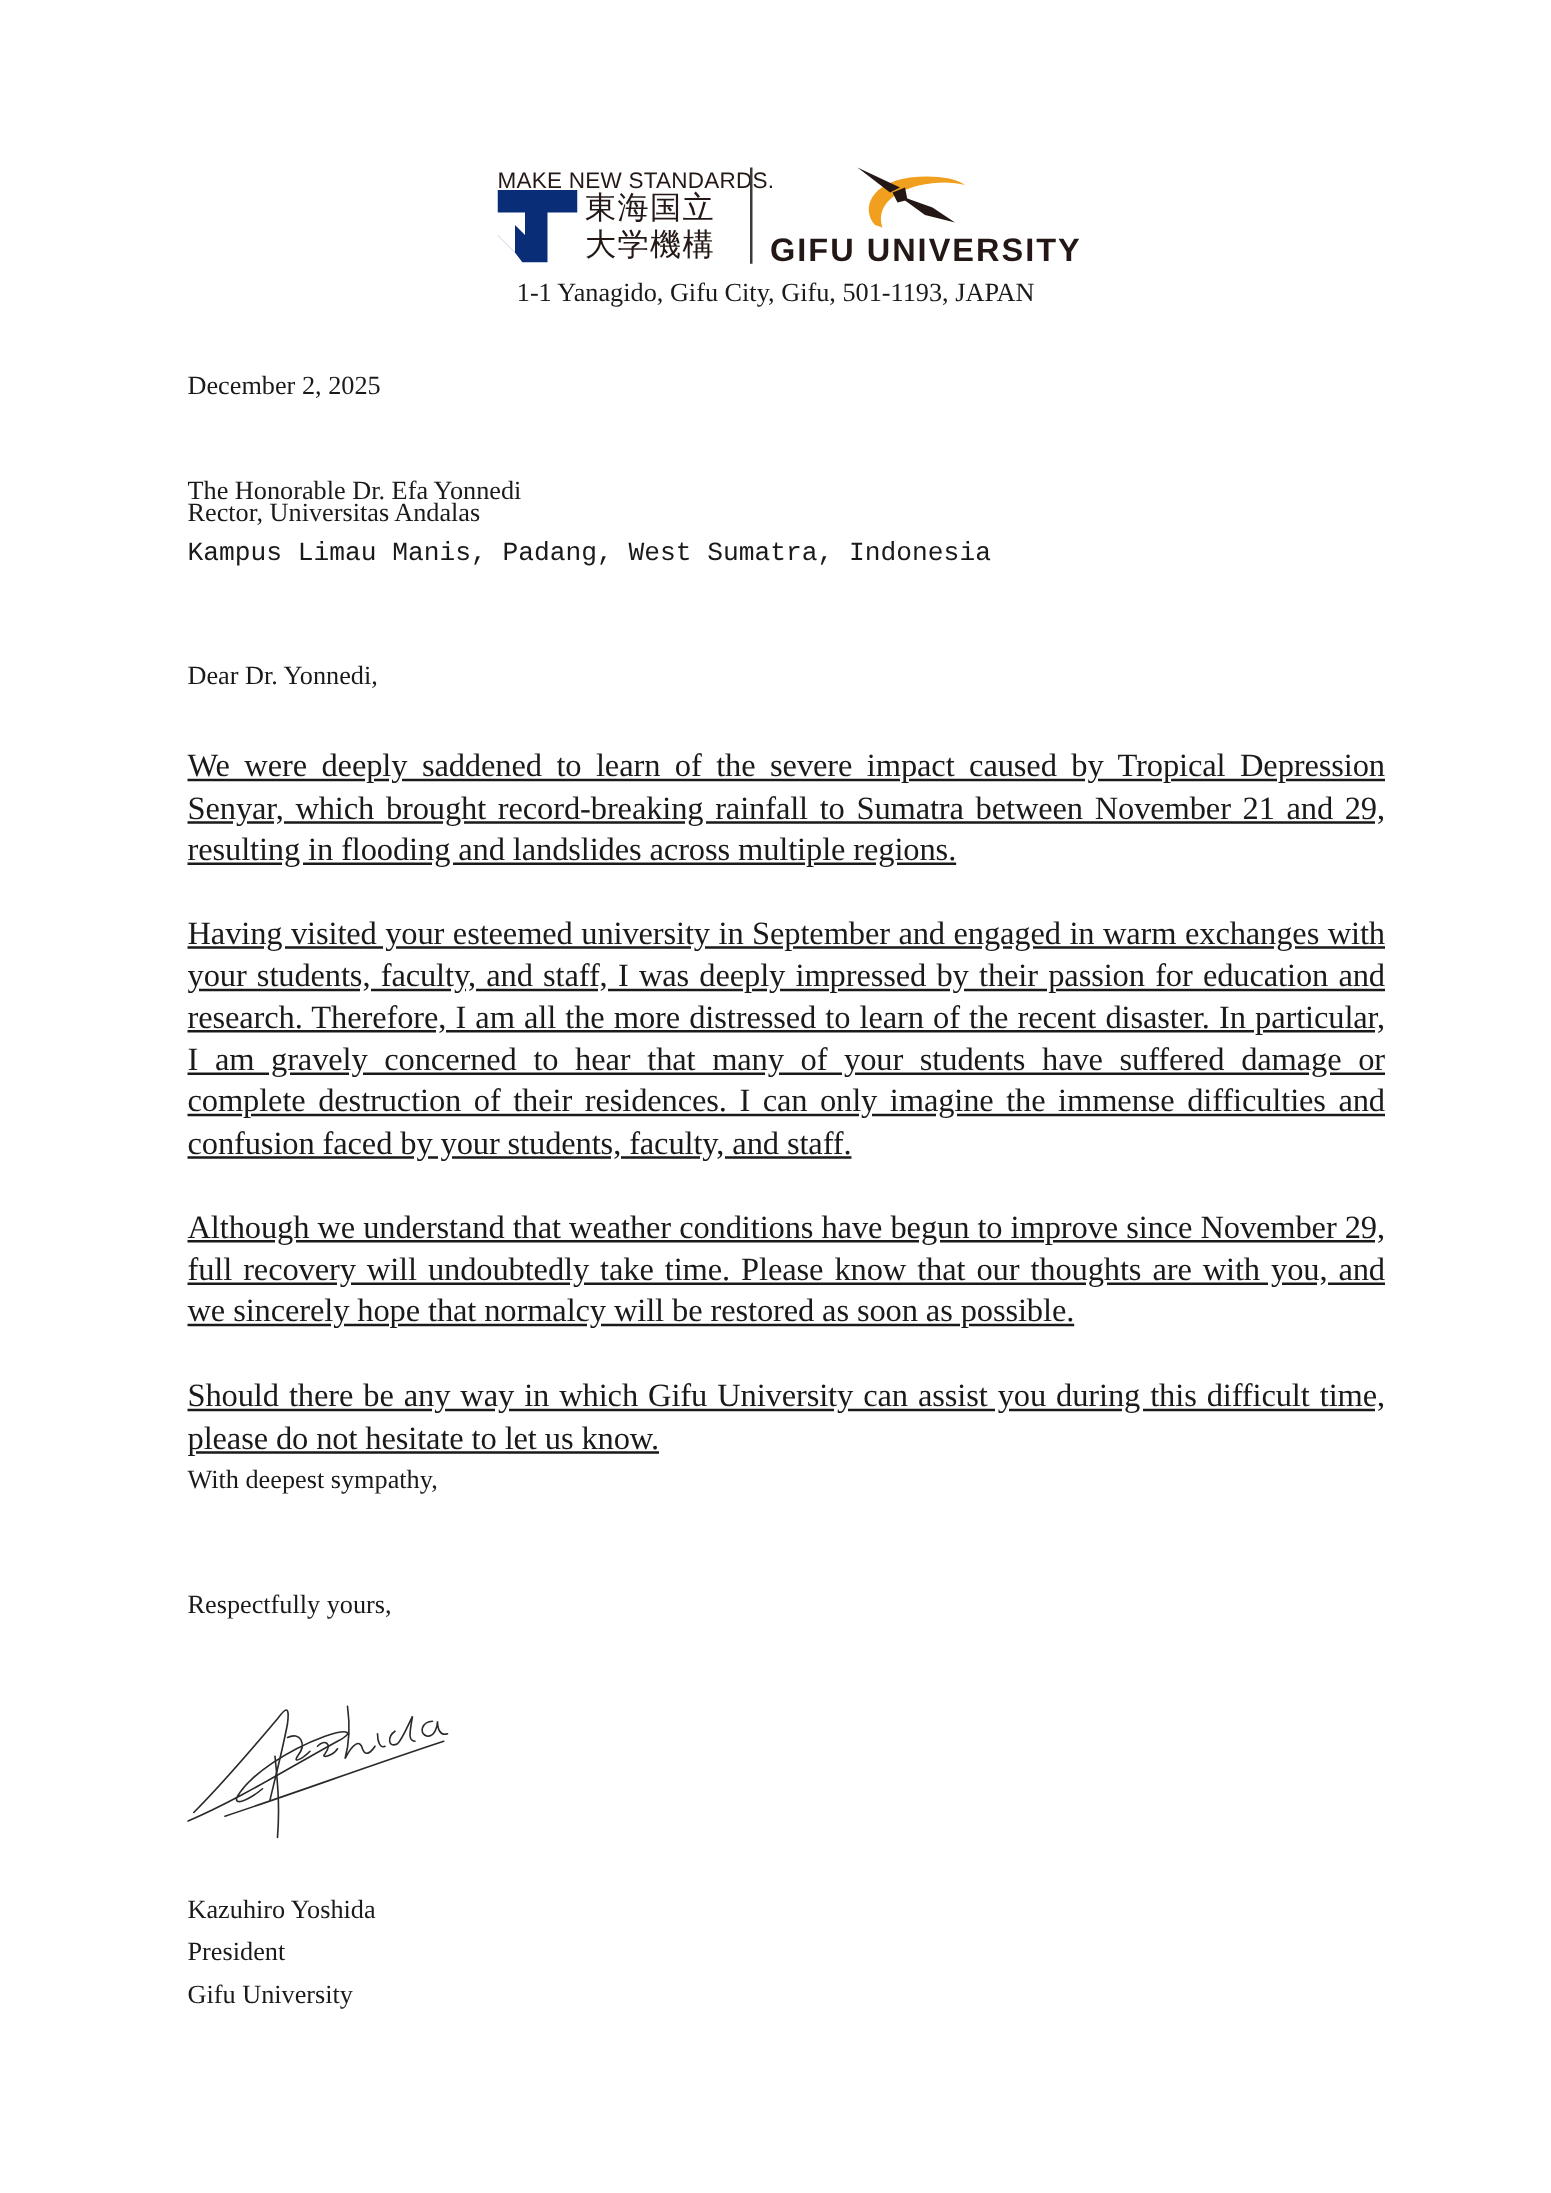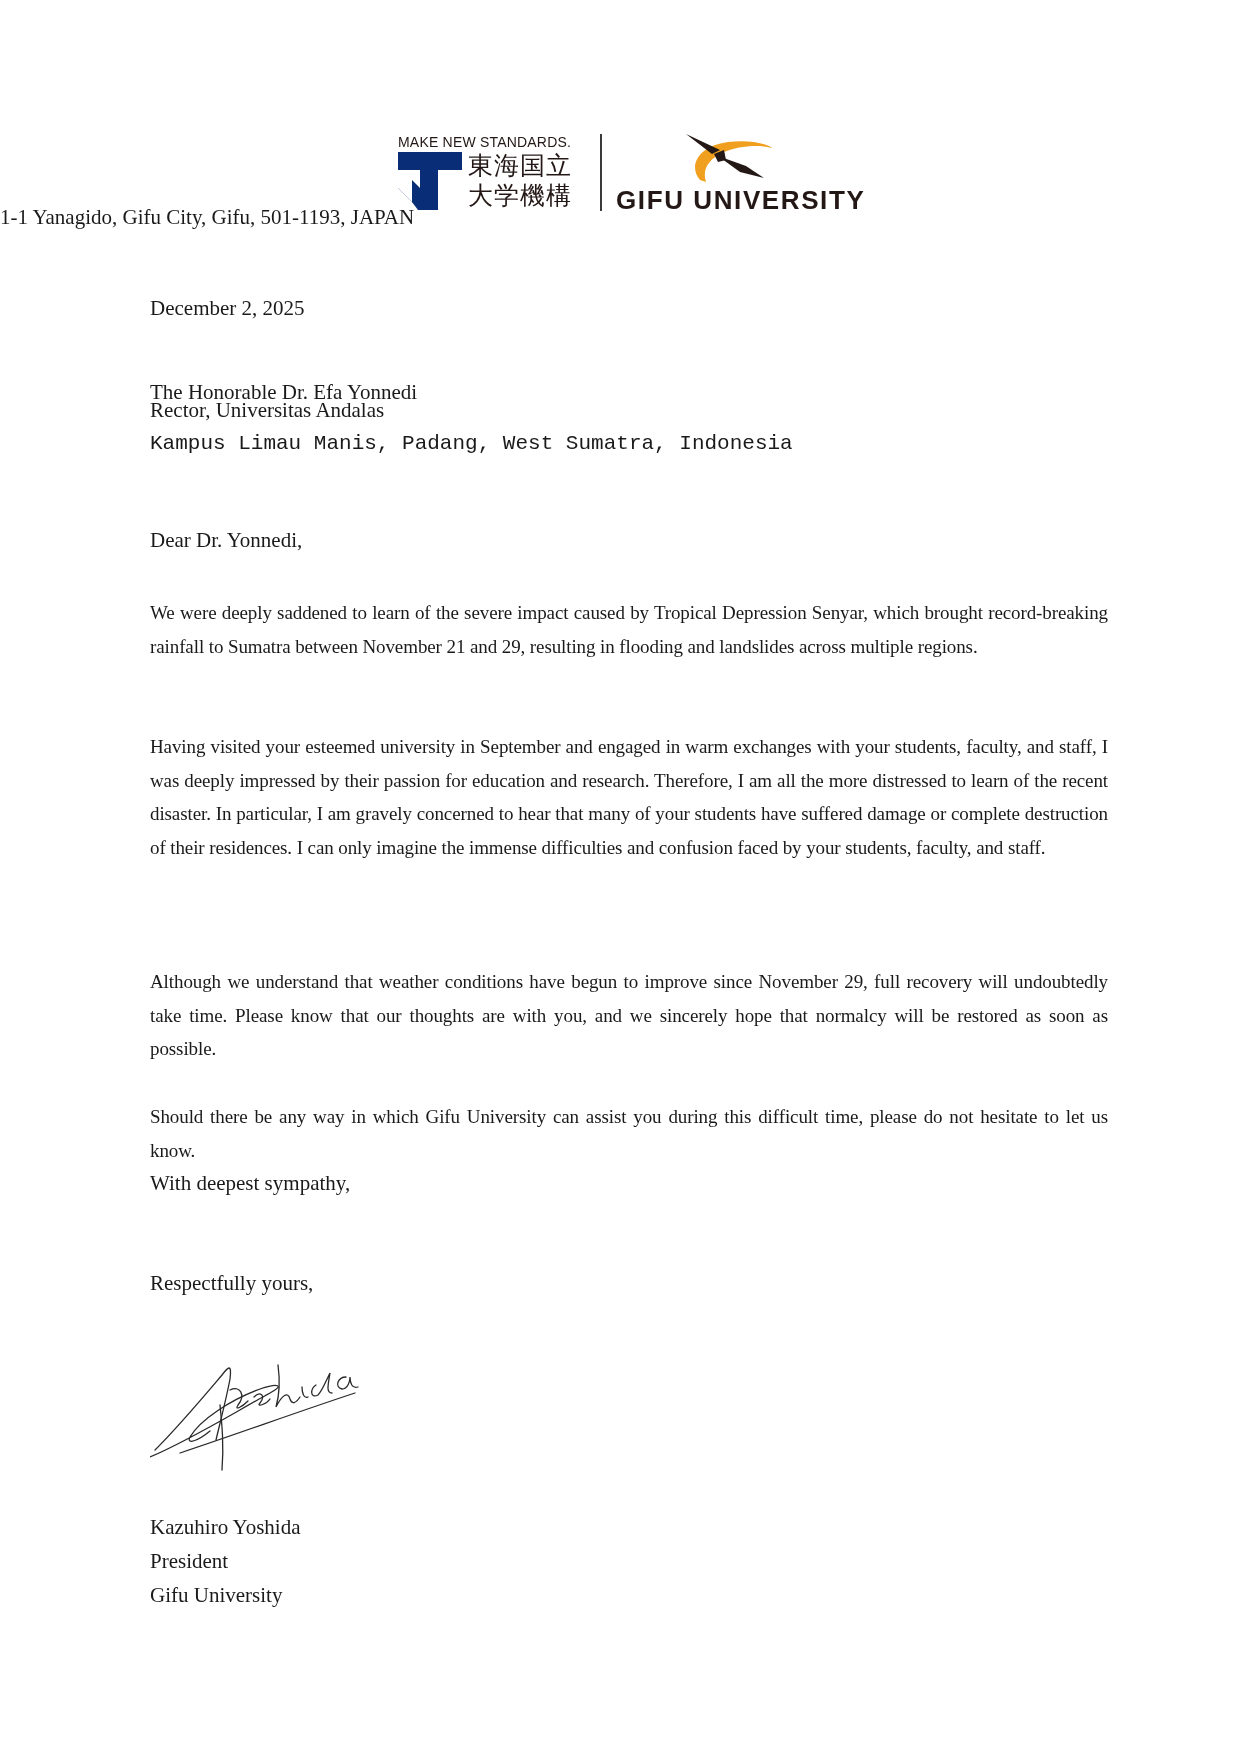--- a/index.html
+++ b/index.html
@@ -1,30 +1,30 @@
 <!DOCTYPE html>
 <html><head>
 <meta charset="utf-8">
 <style>
   html, body { margin: 0; padding: 0; background: #ffffff; }
   body { width: 1241px; height: 1754px; position: relative; overflow: hidden;
          font-family: "Liberation Serif", "DejaVu Serif", serif; color: #1a1a1a; }
   .abs { position: absolute; }
   .line { position: absolute; left: 150px; font-size: 21px; line-height: 33.5px; white-space: nowrap; }
-  .para { position: absolute; left: 150px; width: 958px; font-size: 19px; line-height: 33.5px;
-          text-align: justify; letter-spacing: -0.1px; }
+  .para { position: absolute; left: 150px; width: 958px; font-size: 26px; line-height: 33.5px;
+          text-align: justify; letter-spacing: -0.1px; text-decoration: underline; }
   
-  .tagline { left: 398px; top: 134px; font-family: "Liberation Sans", sans-serif; font-size: 14px;
+  .tagline { left: 398px; top: 134px; font-family: "Liberation Sans", sans-serif; font-size: 18px;
              letter-spacing: 0.2px; color: #231815; white-space: nowrap; }
   .kanji { left: 468px; font-family: "DejaVu Sans", sans-serif; font-size: 25px; line-height: 29px;
            color: #231815; letter-spacing: 1px; white-space: nowrap; }
   .sep { left: 600px; top: 134px; width: 1.5px; height: 77px; background: #3a3a3a; }
   .gifu-word { left: 616px; top: 186px; font-family: "Liberation Sans", sans-serif; font-weight: bold;
                font-size: 26px; letter-spacing: 1.6px; color: #231815; white-space: nowrap; line-height: 28px; }
-  .address { left: 0; width: 1241px; top: 205px; text-align: left; font-size: 21px; white-space: nowrap; }
+  .address { left: 0; width: 1241px; top: 222px; text-align: center; font-size: 21px; white-space: nowrap; }
 </style>
 </head>
 <body>
 
 <div>
   <div class="abs tagline">MAKE NEW STANDARDS.</div>
 
   <svg class="abs" style="left:398px; top:152px;" width="64" height="58" viewBox="0 0 64 58">
     <polygon points="0,0 64,0 64,18 40,18 40,58 22,58 0,36 22,36 22,18 0,18" fill="#0a2d78"></polygon>
     <polygon points="22,36 22,58 0,36" fill="#ffffff"></polygon>

